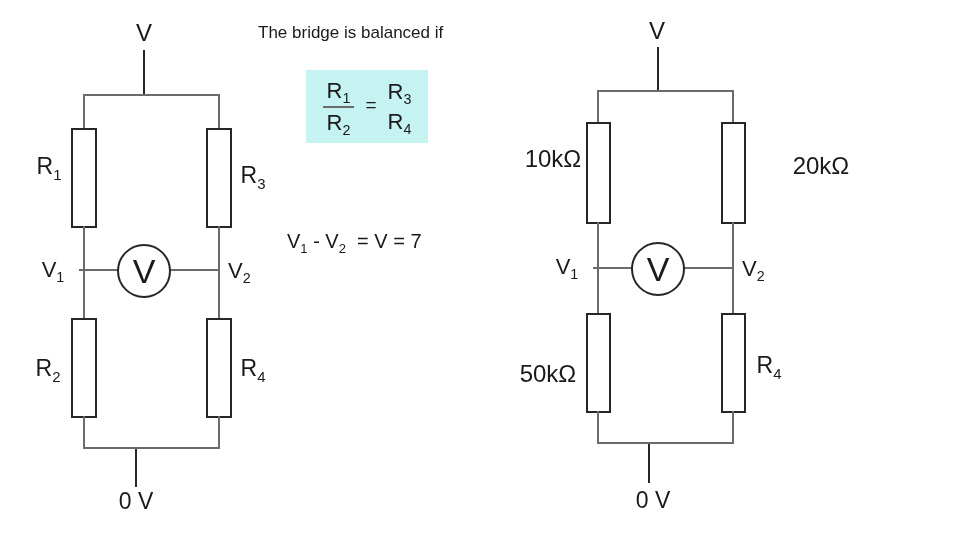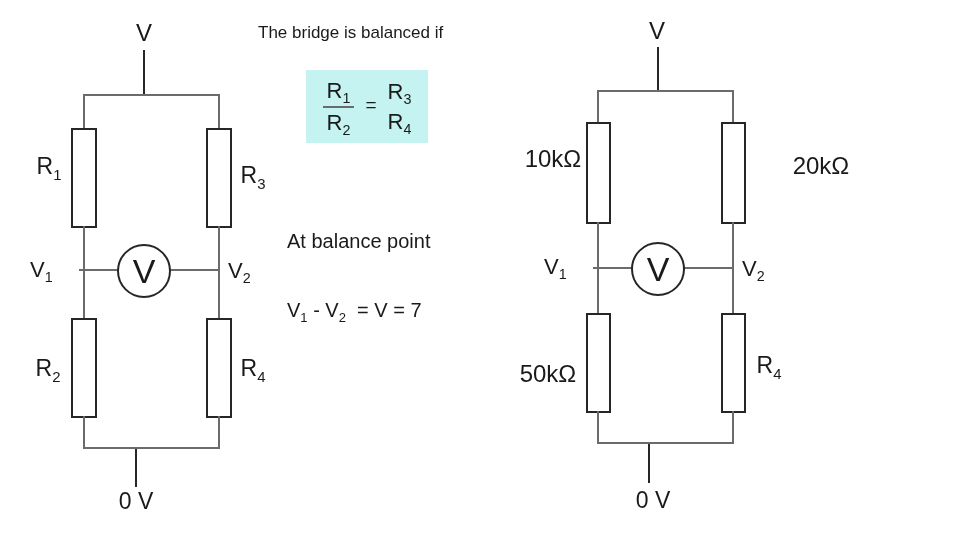--- a/index.html
+++ b/index.html
@@ -26,21 +26,21 @@
     box-sizing: border-box;
     border: 2px solid var(--component, #262626);
     border-radius: 50%;
     background: #ffffff;
     display: flex; align-items: center; justify-content: center;
     font-size: 34px;
     z-index: 2;
   }
   .lbl { position: absolute; line-height: 1.15; white-space: nowrap; }
   .lbl.center { text-align: center; }
-  .lbl.right  { text-align: left; }
+  .lbl.right  { text-align: center; }
   sub { font-size: 65%; line-height: 0; }
 
   .title { position: absolute; font-size: 17px; }
   .formula-box {
     position: absolute;
     left: 306px; top: 70px; width: 122px; height: 73px;
     background: var(--highlight-box, #c4f3f1);
     display: flex; align-items: center; justify-content: center;
     gap: 11px;
     font-size: 22px;
@@ -142,18 +142,17 @@
       <span class="den"><span>R</span><sub>2</sub></span>
     </span>
     <span class="eq">=</span>
     <span class="stack">
       <span class="num"><span>R</span><sub>3</sub></span>
       <span class="den"><span>R</span><sub>4</sub></span>
     </span>
   </div>
 
   <div class="note">
-    <div>At balance point</div>
     <div><span>V</span><sub>1</sub><span> - V</span><sub>2</sub><span>  = V = 7</span></div>
   </div>
 
 
 </div>
 
 </body></html>

